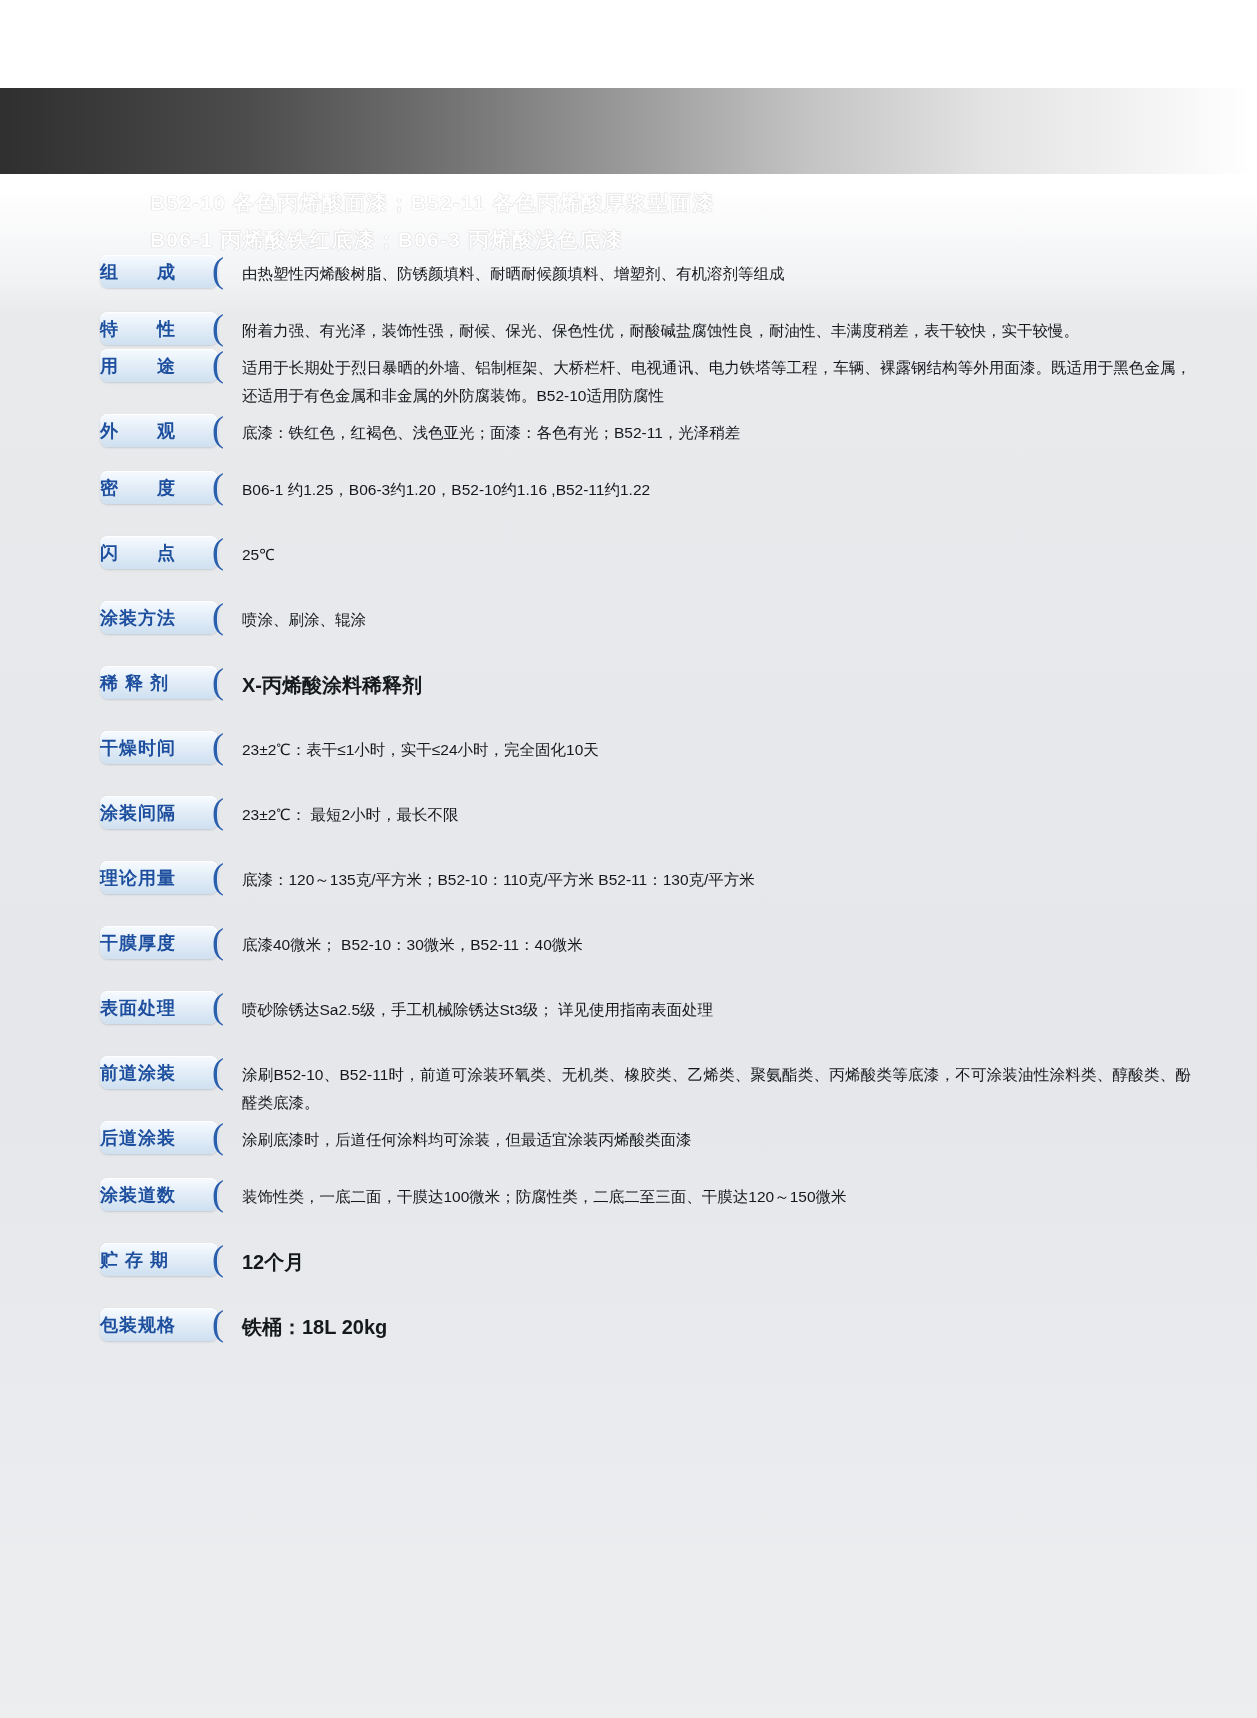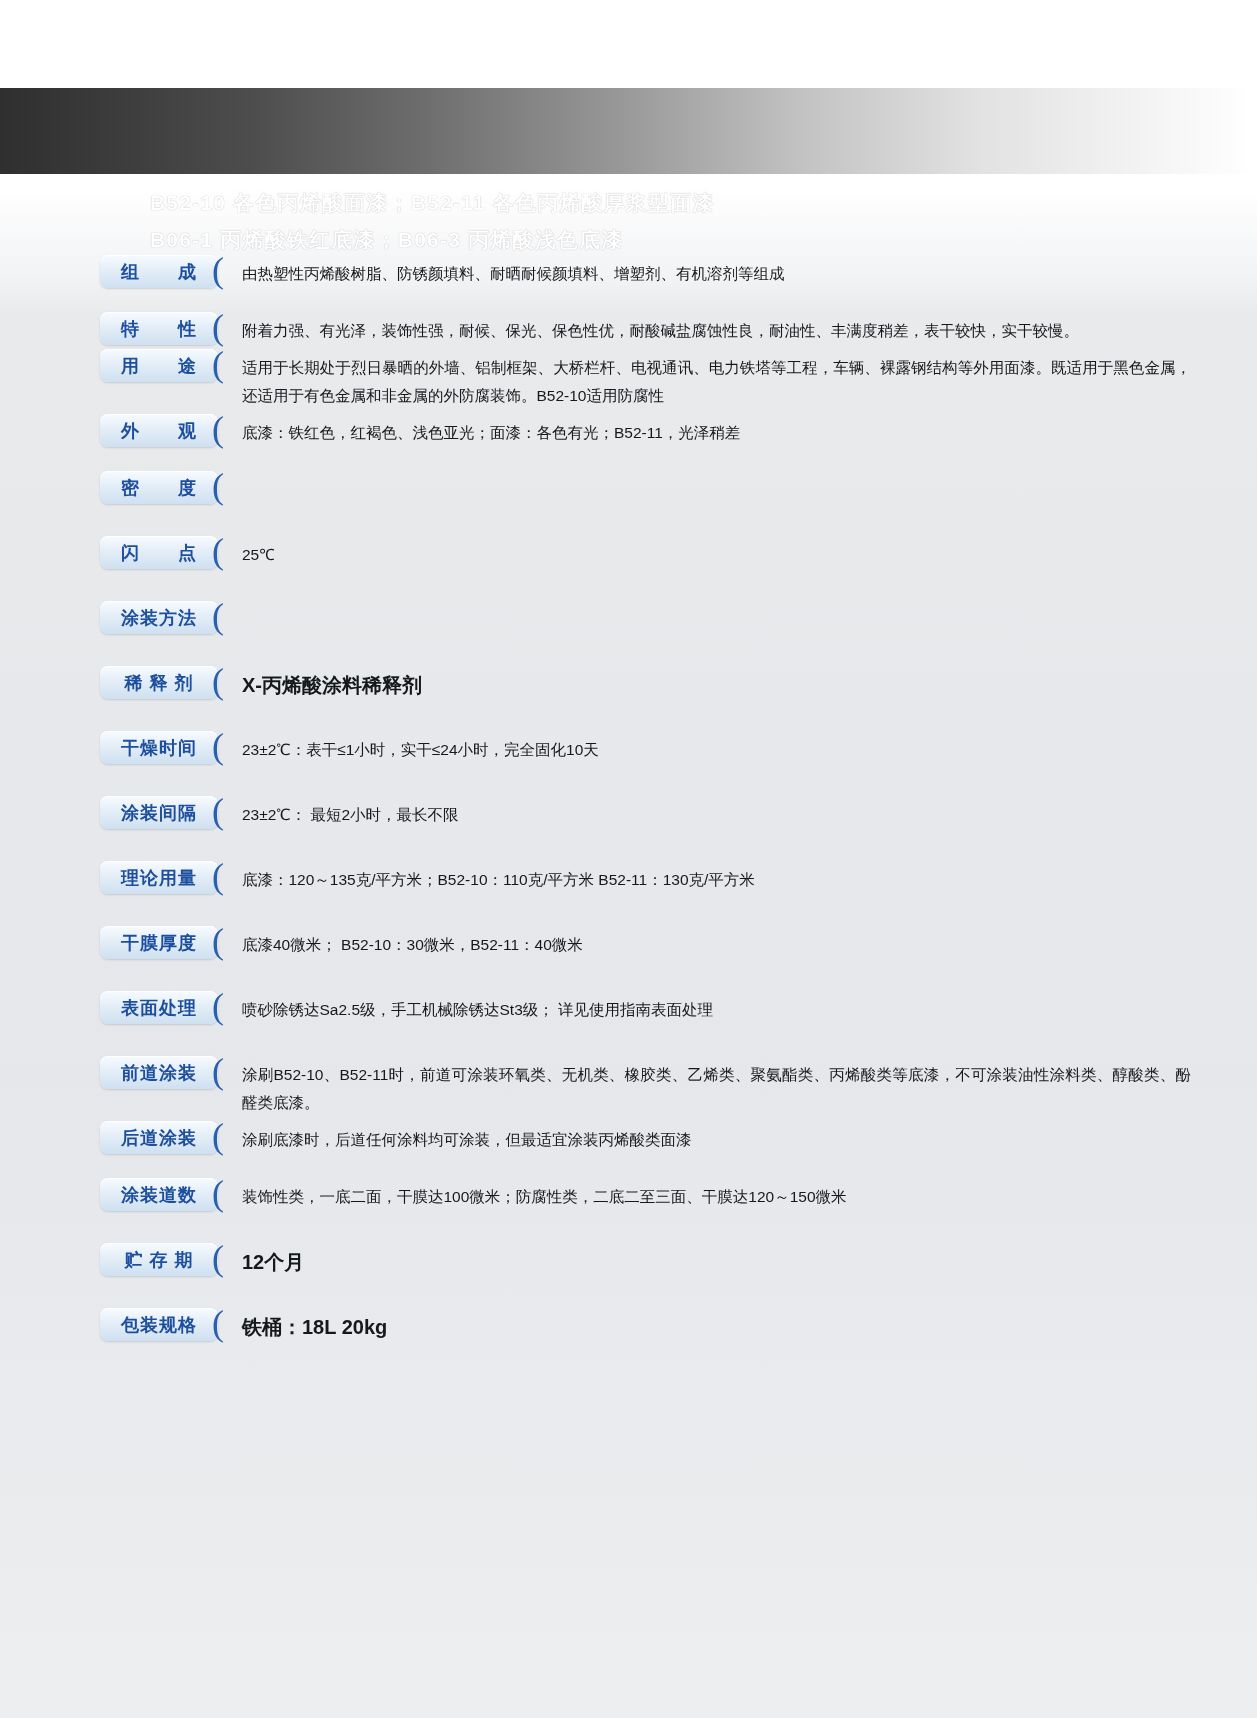--- a/index.html
+++ b/index.html
@@ -97,21 +97,21 @@
     position: absolute;
     left: 0;
     top: 0;
     width: 118px;
     height: 33px;
     border-radius: 8px;
     background: linear-gradient(180deg, #f7fbff 0%, #e4eef8 45%, #cfe0f0 100%);
     box-shadow: inset 0 1px 0 #ffffff, 0 1px 2px rgba(90,110,130,0.25);
     display: flex;
     align-items: center;
-    justify-content: center;
+    justify-content: flex-start;
   }
   .label-text {
     color: #1d4f9e;
     font-size: 18px;
     font-weight: bold;
     letter-spacing: 1px;
     white-space: nowrap;
   }
   .paren {
     position: absolute;
@@ -200,39 +200,41 @@
       <div class="value">底漆：铁红色，红褐色、浅色亚光；面漆：各色有光；B52-11，光泽稍差</div>
     </div>
 
     <div class="row gap-xl">
       <div class="label-wrap">
         <div class="label-box">
           <span class="label-text">密　　度</span>
         </div>
         <span class="paren">(</span>
       </div>
+      <div class="value">B06-1 约1.25，B06-3约1.20，B52-10约1.16 ,B52-11约1.22</div>
     </div>
 
     <div class="row gap-xl">
       <div class="label-wrap">
         <div class="label-box">
           <span class="label-text">闪　　点</span>
         </div>
         <span class="paren">(</span>
       </div>
       <div class="value">25℃</div>
     </div>
 
     <div class="row gap-xl">
       <div class="label-wrap">
         <div class="label-box">
           <span class="label-text">涂装方法</span>
         </div>
         <span class="paren">(</span>
       </div>
+      <div class="value">喷涂、刷涂、辊涂</div>
     </div>
 
     <div class="row gap-xl">
       <div class="label-wrap">
         <div class="label-box">
           <span class="label-text">稀 释 剂</span>
         </div>
         <span class="paren">(</span>
       </div>
       <div class="value small">X-丙烯酸涂料稀释剂</div>

